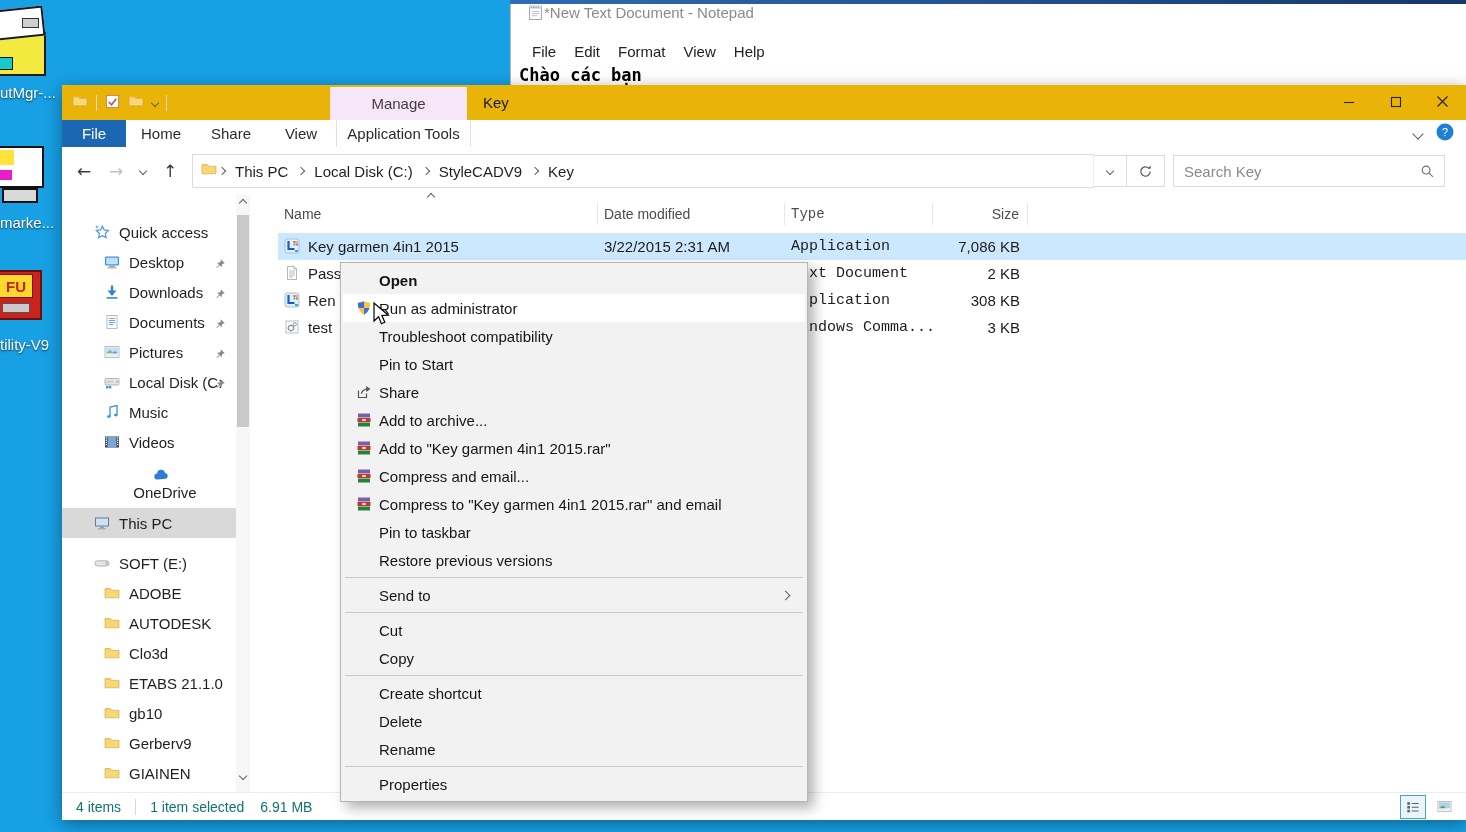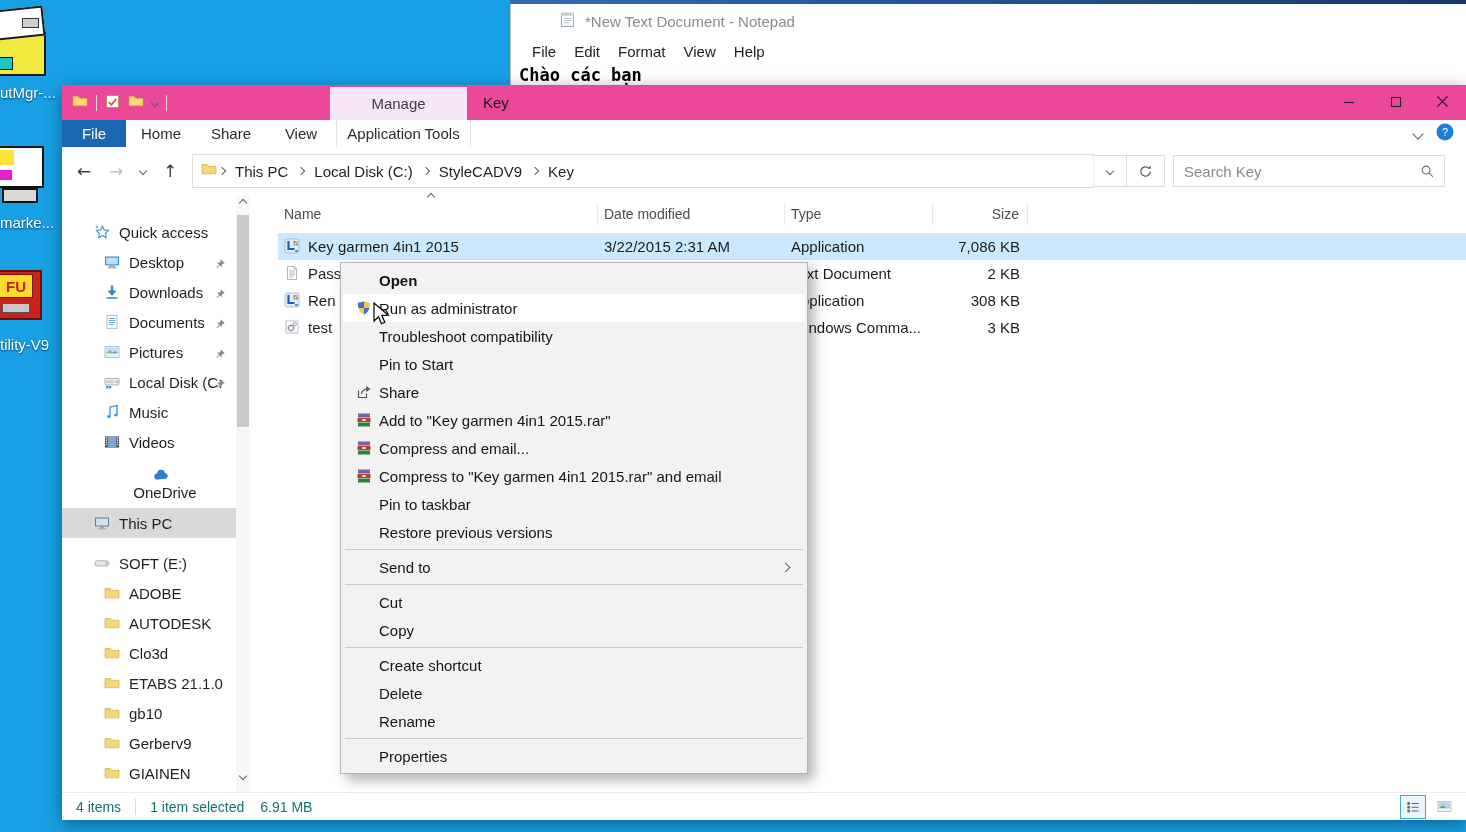--- a/index.html
+++ b/index.html
@@ -24,30 +24,30 @@
   .a3box{position:absolute;left:-6px;top:0;width:44px;height:46px;background:#c8241c;border:2px solid #6d0e08;}
   .a3in{position:absolute;left:-1px;top:4px;width:32px;height:22px;background:#ffd92e;border:1px solid #7a1208;
         display:flex;align-items:center;justify-content:center;font-weight:bold;color:#c8241c;font-size:15px;}
   .a3slot{position:absolute;left:2px;top:33px;width:26px;height:8px;background:#c9c9c9;border:1px solid #555;}
 
   
   #topstrip{position:absolute;left:510px;top:0;width:956px;height:4px;
             background:linear-gradient(to right,#2f6cb4,#16386b);z-index:3;}
   #notepad{position:absolute;left:510px;top:4px;width:956px;height:120px;background:#fff;
            border-left:1px solid #b9b9b9;z-index:3;}
-  .np-title{height:34px;display:flex;align-items:center;padding-left:16px;gap:9px;margin-left:32px;}
+  .np-title{height:34px;display:flex;padding-left:16px;}
   .np-title-text{color:#8a8a8a;font-size:15px;}
   .np-menu{display:flex;height:26px;align-items:center;padding-left:12px;}
   .np-menu-item{padding:2px 9px;font-size:15px;color:#222;}
   .np-content{font-family:"DejaVu Sans Mono",monospace;font-weight:bold;font-size:17px;color:#000;padding:1px 0 0 8px;}
 
   
   #explorer{position:absolute;left:62px;top:85px;width:1404px;height:735px;background:#fff;z-index:10;
             box-shadow:0 4px 16px rgba(0,0,0,.38);}
-  .ex-titlebar{position:absolute;top:0;left:0;right:0;height:35px;background:#ec4899;}
+  .ex-titlebar{position:absolute;top:0;left:0;right:0;height:35px;background:#eab308;}
   .qat{position:absolute;left:10px;top:8px;display:flex;align-items:center;gap:8px;}
   .qat-sep{width:1px;height:16px;background:#d8d8d8;}
   .manage-tab{position:absolute;left:268px;top:2px;width:137px;height:33px;background:#f6e6f8;color:#3f3f3f;
               font-size:15px;display:flex;align-items:center;justify-content:center;}
   .ex-title{position:absolute;left:421px;top:9px;font-size:15px;color:#1a1a1a;}
   .win-controls{position:absolute;right:0;top:0;display:flex;}
   .wc-btn{width:47px;height:33px;display:flex;align-items:center;justify-content:center;}
 
   .tab-row{position:absolute;top:35px;left:0;right:0;height:27px;display:flex;align-items:stretch;background:#fff;
            border-bottom:1px solid #ececec;}
@@ -80,21 +80,21 @@
   .pin{position:absolute;right:10px;top:9px;}
 
   .side-scroll{position:absolute;left:174px;top:0;width:14px;bottom:0;background:#f7f7f7;}
   .ss-up{height:16px;display:flex;align-items:center;justify-content:center;}
   .ss-thumb{position:absolute;left:1px;right:1px;top:20px;height:212px;background:#c9c9c9;}
   .ss-down{position:absolute;bottom:14px;left:0;right:0;display:flex;justify-content:center;}
 
   .filelist{position:absolute;left:188px;right:0;top:0;bottom:0;}
   .headers{display:flex;padding-left:28px;height:38px;align-items:center;color:#4c4c4c;font-size:14px;}
   .hcell{height:22px;display:flex;align-items:center;padding-left:6px;box-sizing:border-box;border-right:1px solid #e8e8e8;position:relative;}
-  .c0{width:320px;}.c1{width:187px;}.c2{width:148px;}.c3{width:95px;justify-content:flex-end;padding-right:8px;}
+  .c0{width:320px;}.c1{width:187px;}.c2{width:148px;font-family:Liberation Mono, monospace;}.c3{width:95px;justify-content:flex-end;padding-right:8px;}
   .sort-caret{position:absolute;left:150px;top:-9px;}
   .frow{display:flex;height:27px;align-items:center;font-size:15px;color:#1c1c1c;margin-left:28px;}
   .frow.sel{background:#cce8ff;}
   .fcell{box-sizing:border-box;padding-left:6px;display:flex;align-items:center;overflow:hidden;white-space:nowrap;}
   .fcell.c3{justify-content:flex-end;padding-right:8px;}
   .fic{width:17px;height:17px;margin-right:7px;flex:0 0 17px;display:flex;}
 
   .statusbar{position:absolute;left:0;right:0;bottom:0;height:27px;border-top:1px solid #ececec;display:flex;
              align-items:center;font-size:14px;color:#0f766e;background:#fff;}
   .sb-item{padding:0 14px;white-space:nowrap;}
@@ -665,42 +665,53 @@
       </div>
       <div class="menu-item">
         <span class="mi-icon">
           <svg viewBox="0 0 16 16" width="16" height="16">
             <rect x="2" y="1.5" width="12" height="4" fill="#7b5ea7"></rect>
             <rect x="1.5" y="6" width="13" height="4" fill="#c0392b"></rect>
             <rect x="2" y="10.5" width="12" height="4" fill="#27813d"></rect>
             <rect x="6.3" y="7" width="3.4" height="2" fill="#fff" opacity=".9"></rect>
           </svg>
         </span>
-        <span class="mi-label">Add to "Key garmen 4in1 2015.rar"</span>
+        <span class="mi-label">Add to archive...</span>
       </div>
       <div class="menu-item">
         <span class="mi-icon">
           <svg viewBox="0 0 16 16" width="16" height="16">
             <rect x="2" y="1.5" width="12" height="4" fill="#7b5ea7"></rect>
             <rect x="1.5" y="6" width="13" height="4" fill="#c0392b"></rect>
             <rect x="2" y="10.5" width="12" height="4" fill="#27813d"></rect>
             <rect x="6.3" y="7" width="3.4" height="2" fill="#fff" opacity=".9"></rect>
           </svg>
         </span>
-        <span class="mi-label">Compress and email...</span>
+        <span class="mi-label">Add to "Key garmen 4in1 2015.rar"</span>
       </div>
       <div class="menu-item">
         <span class="mi-icon">
           <svg viewBox="0 0 16 16" width="16" height="16">
             <rect x="2" y="1.5" width="12" height="4" fill="#7b5ea7"></rect>
             <rect x="1.5" y="6" width="13" height="4" fill="#c0392b"></rect>
             <rect x="2" y="10.5" width="12" height="4" fill="#27813d"></rect>
             <rect x="6.3" y="7" width="3.4" height="2" fill="#fff" opacity=".9"></rect>
           </svg>
         </span>
+        <span class="mi-label">Compress and email...</span>
+      </div>
+      <div class="menu-item">
+        <span class="mi-icon">
+          <svg viewBox="0 0 16 16" width="16" height="16">
+            <rect x="2" y="1.5" width="12" height="4" fill="#7b5ea7"></rect>
+            <rect x="1.5" y="6" width="13" height="4" fill="#c0392b"></rect>
+            <rect x="2" y="10.5" width="12" height="4" fill="#27813d"></rect>
+            <rect x="6.3" y="7" width="3.4" height="2" fill="#fff" opacity=".9"></rect>
+          </svg>
+        </span>
         <span class="mi-label">Compress to "Key garmen 4in1 2015.rar" and email</span>
       </div>
       <div class="menu-item">
         <span class="mi-icon"></span>
         <span class="mi-label">Pin to taskbar</span>
       </div>
       <div class="menu-item">
         <span class="mi-icon"></span>
         <span class="mi-label">Restore previous versions</span>
       </div>

